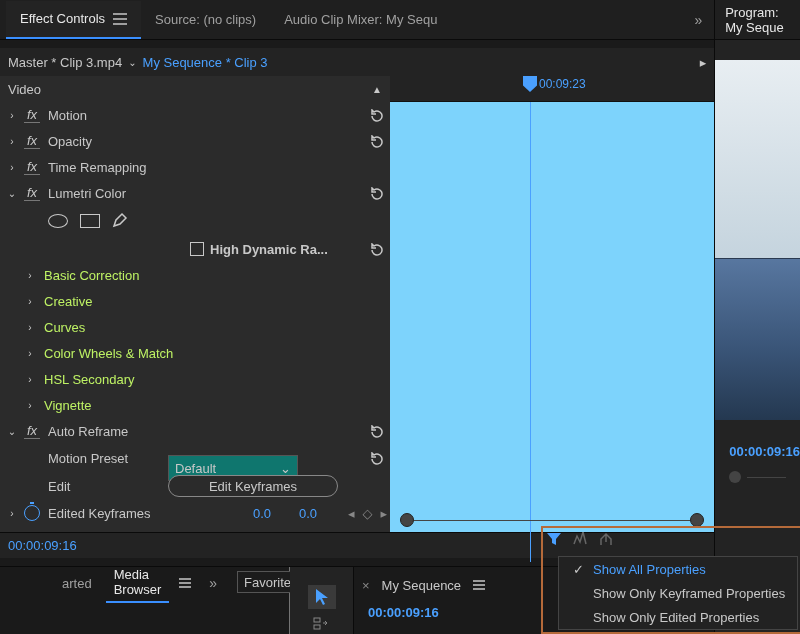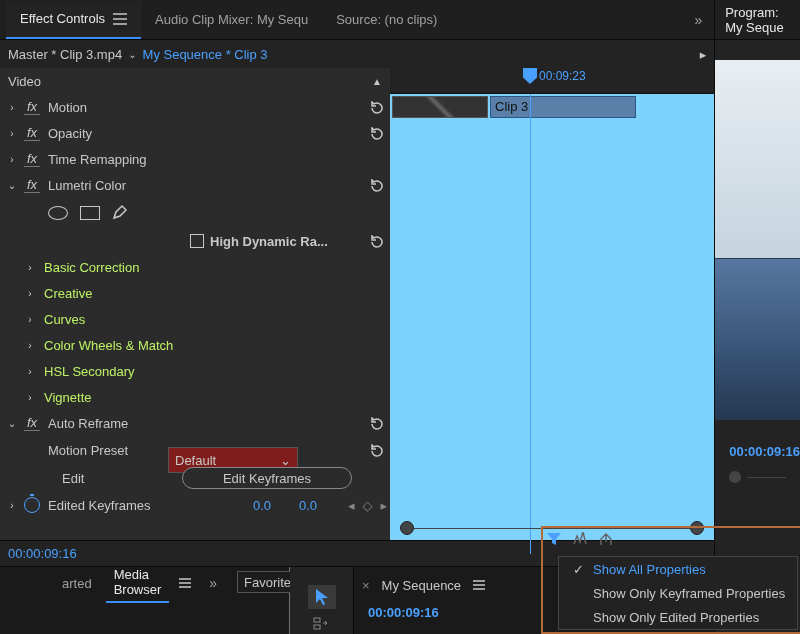--- a/index.html
+++ b/index.html
@@ -1,18 +1,18 @@
 <!DOCTYPE html>
 <html><head>
 <meta charset="utf-8">
 <style>
 * { margin:0; padding:0; box-sizing:border-box; font-family:'Segoe UI',Arial,sans-serif; font-size:13px; user-select:none; }
 html,body { width:800px; height:634px; background:#1a1a1a; color:#c8c8c8; overflow:hidden; }
 .root { display:flex; width:100%; height:100%; }
-.left-pane { width:798px; display:flex; flex-direction:column; border-right:1px solid #0a0a0a; }
+.left-pane { width:798px; display:flex; flex-direction:column; border-right:1px solid #0a0a0a;gap:8px; }
 .right-pane { flex:1; background:#232323; display:flex; flex-direction:column; }
 
 
 .tabbar { height:40px; background:#1f1f1f; display:flex; align-items:center; padding:0 6px; gap:0; border-bottom:1px solid #0a0a0a; }
 .tab { padding:0 14px; height:38px; display:flex; align-items:center; color:#a0a0a0; cursor:pointer; gap:8px; }
 .tab.active { color:#e8e8e8; border-bottom:2px solid #3a8fff; background:#232323; }
 .tabbar .spacer { flex:1; }
 .icon { display:inline-flex; align-items:center; justify-content:center; }
 
 
@@ -44,23 +44,23 @@
 .mask-shape { width:20px; height:14px; border:1.5px solid #c8c8c8; cursor:pointer; }
 .mask-shape.ellipse { border-radius:50%; }
 .pen-icon { color:#c8c8c8; cursor:pointer; }
 
 .hdr-row { height:26px; display:flex; align-items:center; padding-left:0; justify-content:space-between;font-weight:bold; }
 .checkbox { width:14px; height:14px; border:1.5px solid #c8c8c8; margin-left:190px; }
 .hdr-row .cblabel { margin-left:6px; color:#c8c8c8; flex:1; }
 
 .preset-row { height:28px; display:flex; align-items:center; padding-left:48px; gap:10px; }
 .preset-row .plabel { width:110px; color:#c8c8c8; }
-.dropdown { width:130px; height:22px; background:#7f1d1d; border:1px solid #555; display:flex; align-items:center; padding:12px 6px; color:#c8c8c8; justify-content:space-between; cursor:pointer;margin-top:20px; }
-
-.edit-row { height:28px; display:flex; align-items:center; padding-left:62px; gap:10px; }
+.dropdown { width:130px; height:22px; background:#0f766e; border:1px solid #555; display:flex; align-items:center; padding:12px 6px; color:#c8c8c8; justify-content:space-between; cursor:pointer;margin-top:20px; }
+
+.edit-row { height:28px; display:flex; align-items:center; padding-left:48px; gap:10px; }
 .edit-row .plabel { width:110px; }
 .pill-btn { width:170px; height:22px; border:1px solid #888; border-radius:11px; background:#2b2b2b; color:#c8c8c8; display:flex; align-items:center; justify-content:center; cursor:pointer; }
 
 .kf-row { height:26px; display:flex; align-items:center; padding-left:6px; gap:6px; }
 .kf-row .tw { width:12px; font-size:10px; text-align:center; }
 .stopwatch { width:16px; height:16px; border:1.5px solid #4aa0ff; border-radius:50%; position:relative; cursor:pointer; }
 .stopwatch::before { content:''; position:absolute; width:4px; height:2px; background:#4aa0ff; top:-4px; left:5px; }
 .kf-row .label { flex:1; padding-left:2px; }
 .blueval { color:#4aa0ff; width:40px; text-align:left; }
 .kf-nav { display:flex; gap:2px; align-items:center; color:#888; }
@@ -133,24 +133,24 @@
     <div class="tabbar">
       <div class="tab active">
         <span>Effect Controls</span>
         <span class="icon">
           <svg width="14" height="12" viewBox="0 0 14 12">
               <path d="M0 1h14M0 6h14M0 11h14" stroke="#c8c8c8" stroke-width="1.5"></path>
             </svg>
         </span>
       </div>
       <div class="tab">
+          <span>Source: (no clips)</span>
+        </div>
+      <div class="tab">
           <span>Audio Clip Mixer: My Sequ</span>
-        </div>
-      <div class="tab">
-          <span>Source: (no clips)</span>
         </div>
       <div class="spacer"></div>
       <span class="chevr">»</span>
     </div>
 
     <div class="ec-body">
       <div class="clip-row">
         <span class="master">Master * Clip 3.mp4</span>
         <span style="font-size:10px">⌄</span>
         <span class="seq">My Sequence * Clip 3</span>
@@ -278,24 +278,20 @@
             </div>
           </div>
         </div>
 
         <div class="tl-col">
           <div class="tl-ruler">
             <div class="playhead-tab">
               <div class="playhead-handle"></div>
               <span class="playhead-time">00:09:23</span>
             </div>
-          </div>
-          <div class="clip-bar-row">
-            <div class="clip-bar-empty"></div>
-            <div class="clip-bar"><span>Clip 3</span></div>
           </div>
           <div class="playhead-line"></div>
           <div class="tl-scrub">
             <div class="scrub-dot"></div>
             <div class="scrub-line"></div>
             <div class="scrub-dot"></div>
           </div>
         </div>
       </div>
 

